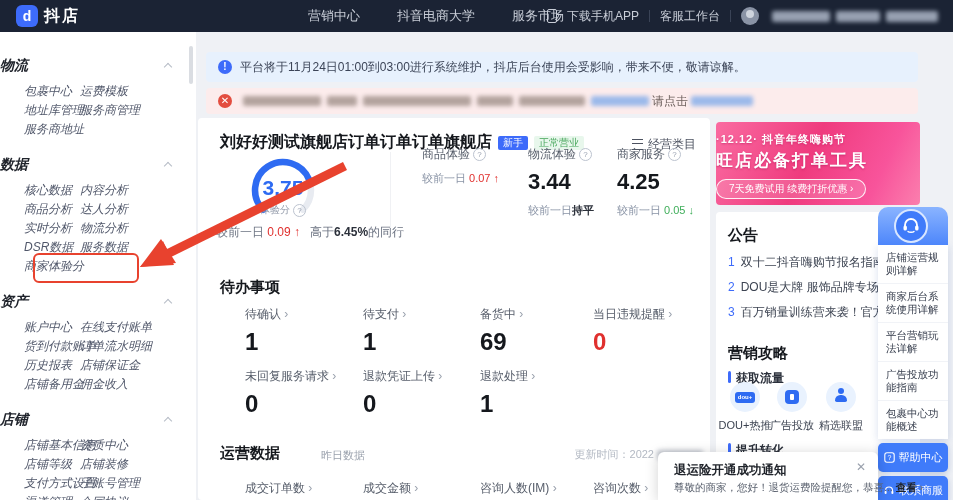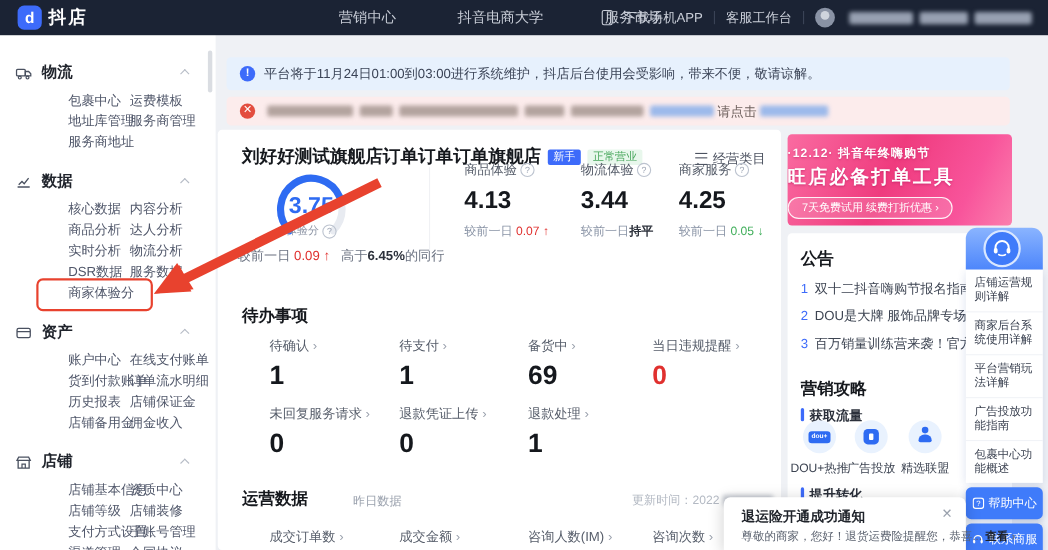--- a/index.html
+++ b/index.html
@@ -4,35 +4,35 @@
 <style>
   html,body{margin:0;padding:0;}
   body{font-family:"Liberation Sans","DejaVu Sans",sans-serif;}
   #app{position:relative;width:953px;height:500px;background:#eff1f5;overflow:hidden;}
 
   
   .topbar{position:absolute;left:0;top:0;width:953px;height:32px;background:#1b2334;z-index:20;}
   .logo-box{position:absolute;left:16px;top:5px;width:22px;height:22px;border-radius:6px;background:#3d6bfa;color:#fff;
     font-weight:bold;font-size:14px;text-align:center;line-height:22px;}
   .brand{position:absolute;left:44px;top:6px;color:#fff;font-size:16px;font-weight:bold;letter-spacing:2px;}
-  .topnav{position:absolute;left:308px;top:0;height:32px;display:flex;align-items:center;gap:56px;}
+  .topnav{position:absolute;left:308px;top:0;height:32px;display:flex;align-items:center;gap:37px;}
   .topnav span{color:#c8cdd7;font-size:13px;cursor:pointer;}
   .topright{position:absolute;right:12px;top:0;height:32px;display:flex;align-items:center;gap:10px;color:#c8cdd7;font-size:12px;}
   .phone-ic{width:8px;height:12px;border:1px solid #c8cdd7;border-radius:2px;display:inline-block;}
   .tdiv{width:1px;height:12px;background:#3a4356;}
   .avatar{width:18px;height:18px;border-radius:50%;background:#8a93a5;position:relative;overflow:hidden;}
   .avatar::after{content:"";position:absolute;left:5px;top:3px;width:8px;height:8px;border-radius:50%;background:#cfd4dd;}
   .redact{display:inline-block;height:10px;border-radius:2px;background:#b3a39e;filter:blur(2px);vertical-align:middle;margin:0 3px;}
   .redact.dark{background:#97a0b1;height:11px;}
   .redact.blue{background:#9cb9ea;}
 
   
   .sidebar{position:absolute;left:0;top:32px;width:196px;height:468px;background:#fff;z-index:5;}
   .scroll-thumb{position:absolute;left:189px;top:46px;width:4px;height:38px;background:#dadde2;border-radius:2px;z-index:6;}
-  .side-sec{padding-left:38px;position:relative;}
+  .side-sec{position:relative;font-style:italic;}
   .side-sec.s0{padding-top:26px;}
   .side-sec + .side-sec{margin-top:18px;}
   .side-head{position:relative;height:16px;display:flex;align-items:center;}
   .sicon{position:absolute;left:-24px;top:1px;width:15px;height:15px;}
   .sicon svg{display:block;}
   .stitle{font-size:14px;font-weight:bold;color:#20242c;}
   .chev-up{position:absolute;right:24px;top:6px;width:7px;height:7px;}
   .chev-up::after{content:"";position:absolute;width:5px;height:5px;border-left:1px solid #b6bcc6;border-top:1px solid #b6bcc6;transform:rotate(45deg);}
   .side-items{margin:8px 0 0 24px;display:grid;grid-template-columns:56px auto;}
   .side-items a{font-size:12px;color:#50576a;line-height:19px;text-decoration:none;cursor:pointer;white-space:nowrap;}
@@ -292,21 +292,20 @@
       <span class="up"><span>0.09</span> <span>↑</span></span>&nbsp;&nbsp;
       <span>高于</span><span class="peer-v">6.45%</span><span>的同行</span>
     </div>
     <div class="vdiv"></div>
 
     <div class="metric" style="left:224px">
       <div class="m-label">
           <span>商品体验</span>
           <span class="qmark"></span>
         </div>
-      <div class="m-value">4.13</div>
       <div class="m-delta"><span>较前一日</span> <span class="up"><span>0.07</span> <span>↑</span></span></div>
     </div>
     <div class="metric" style="left:330px">
       <div class="m-label">
           <span>物流体验</span>
           <span class="qmark"></span>
         </div>
       <div class="m-value">3.44</div>
       <div class="m-delta"><span>较前一日</span><span class="flat">持平</span></div>
     </div>

